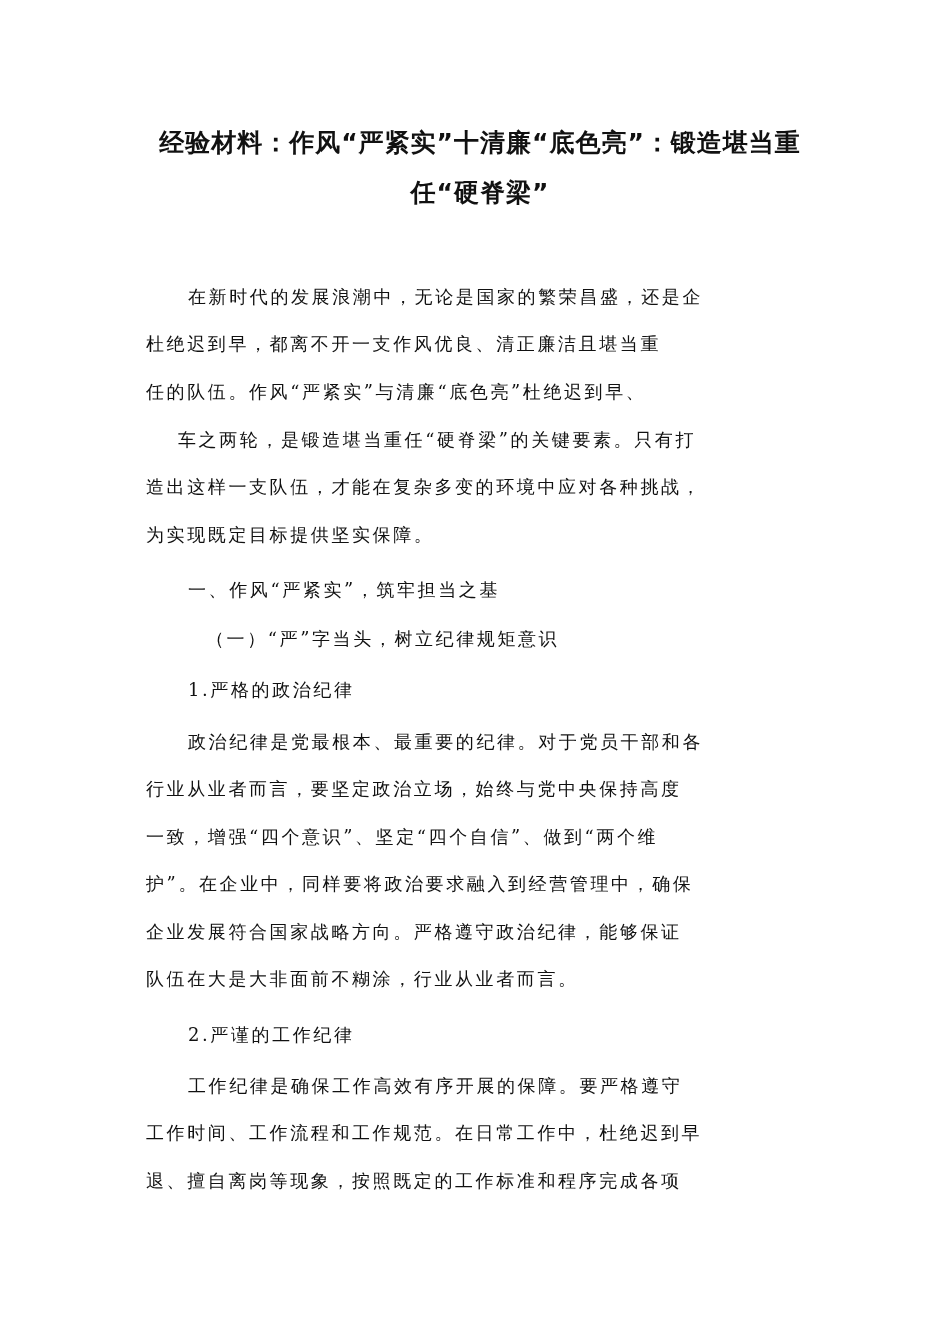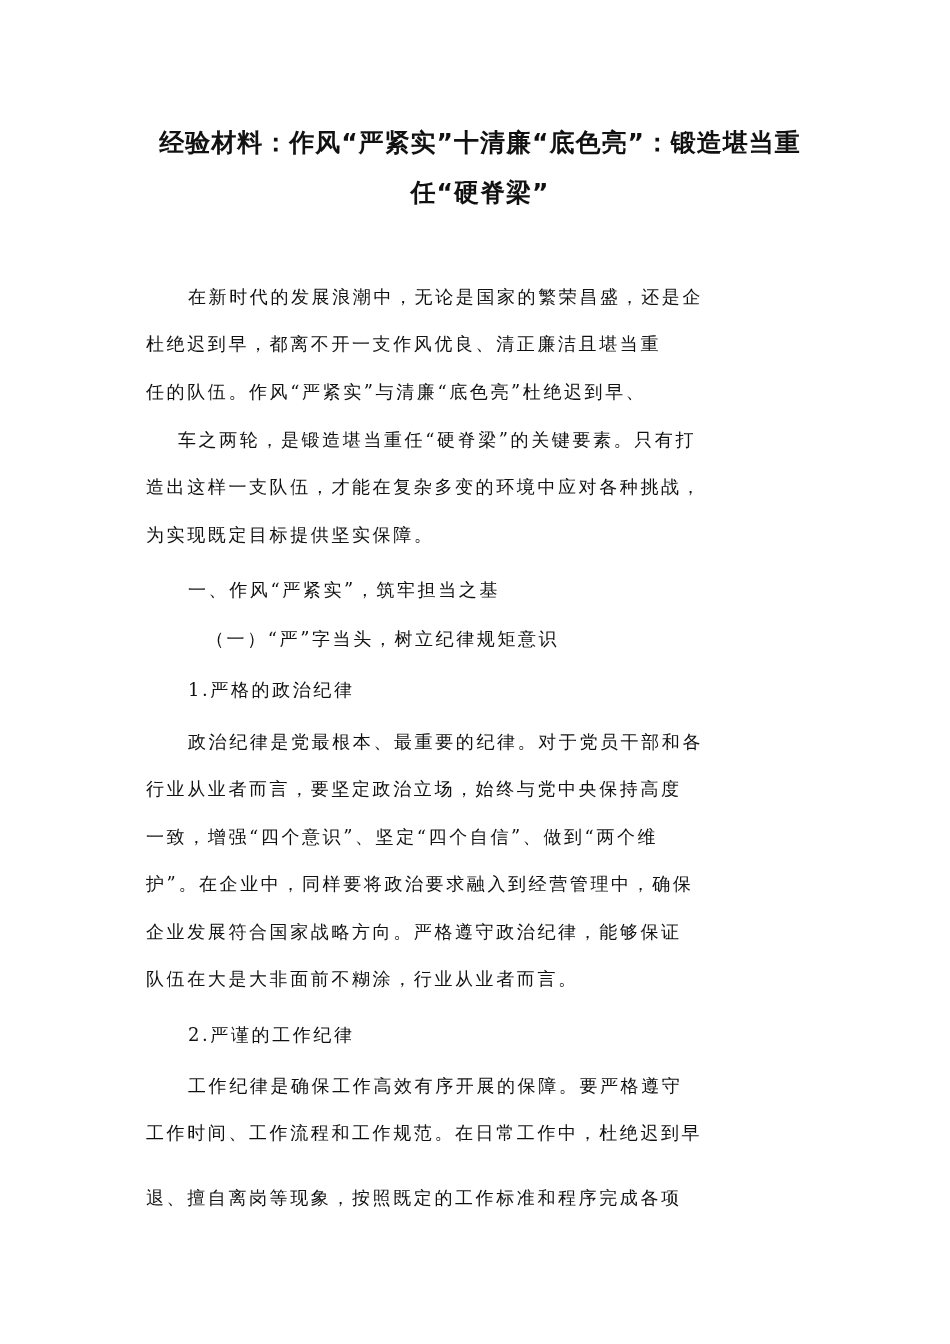--- a/index.html
+++ b/index.html
@@ -67,15 +67,15 @@
     <div class="line heading1" style="top: 675px;">1.严格的政治纪律</div>
     <div class="line indent" style="top: 727px;">政治纪律是党最根本、最重要的纪律。对于党员干部和各</div>
     <div class="line" style="top: 774px;">行业从业者而言，要坚定政治立场，始终与党中央保持高度</div>
     <div class="line" style="top: 822px;">一致，增强“四个意识”、坚定“四个自信”、做到“两个维</div>
     <div class="line" style="top: 869px;">护”。在企业中，同样要将政治要求融入到经营管理中，确保</div>
     <div class="line" style="top: 917px;">企业发展符合国家战略方向。严格遵守政治纪律，能够保证</div>
     <div class="line" style="top: 964px;">队伍在大是大非面前不糊涂，行业从业者而言。</div>
     <div class="line heading1" style="top: 1020px;">2.严谨的工作纪律</div>
     <div class="line indent" style="top: 1071px;">工作纪律是确保工作高效有序开展的保障。要严格遵守</div>
     <div class="line" style="top: 1118px;">工作时间、工作流程和工作规范。在日常工作中，杜绝迟到早</div>
-    <div class="line" style="top: 1166px; margin-top: 17px;">退、擅自离岗等现象，按照既定的工作标准和程序完成各项</div>
+    <div class="line" style="top: 1166px;">退、擅自离岗等现象，按照既定的工作标准和程序完成各项</div>
   </div>
 </div>
 
 </body></html>

